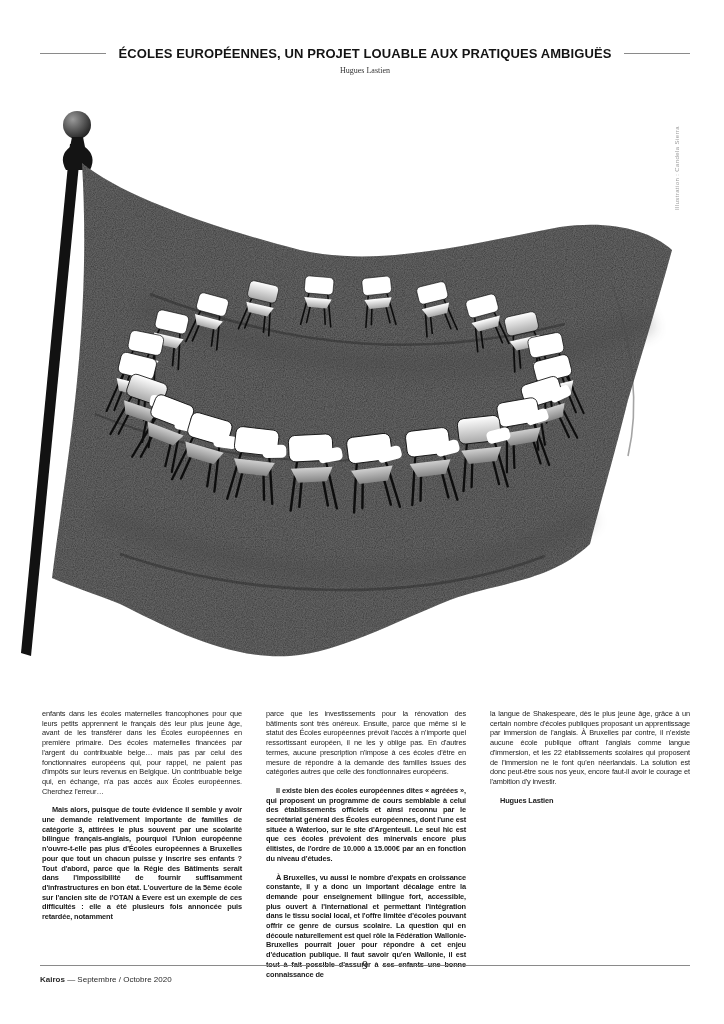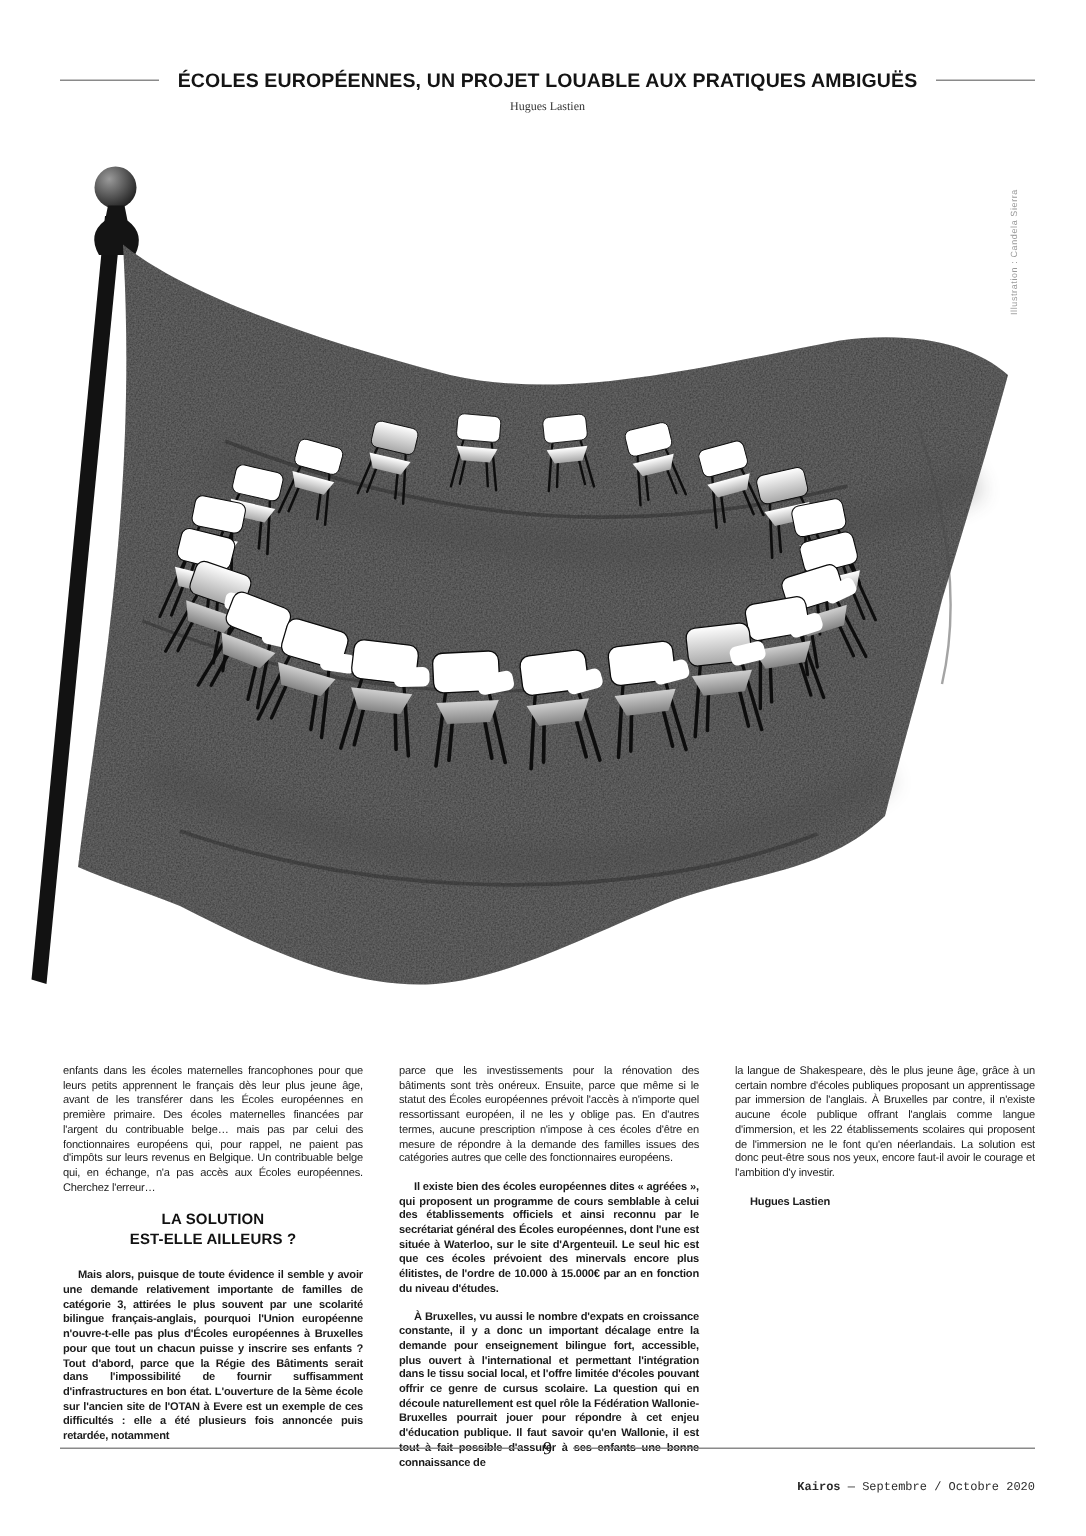--- a/index.html
+++ b/index.html
@@ -27,21 +27,21 @@
   .col p{margin:0 0 9px 0;}
   .col p.indent{text-indent:10px;font-weight:bold;}
   .subhead{text-align:center;font-weight:bold;font-size:10px;line-height:12.5px;
            letter-spacing:0.1px;margin:12px 0 12px 0;color:#111;}
   .signature{font-weight:bold;text-indent:10px;margin-top:6px;}
 
   
   .footer{position:absolute;top:958px;left:40px;right:34px;}
   .footer-row{display:flex;align-items:center;gap:14px;}
   .page-num{font-family:"Liberation Serif",serif;font-size:12px;color:#141414;}
-  .footer-issue{text-align:right;font-family:Liberation Mono, monospace;font-size:8px;color:#2a2a2a;margin-top:14px;}
+  .footer-issue{text-align:left;font-family:Liberation Sans, sans-serif;font-size:8px;color:#2a2a2a;margin-top:2px;}
   .footer-issue .mag{font-weight:bold;}
 </style>
 </head>
 <body>
 
 <div class="page">
 
   <header class="header">
     <div class="title-row">
       <div class="rule"></div>
@@ -252,24 +252,20 @@
           <rect x="8" y="-16" width="22" height="12" rx="4" fill="#ffffff" transform="rotate(-8)"></rect>
         </g>
       </g>
   </svg>
 
   <div class="credit">Illustration : Candela Sierra</div>
 
   <main class="article">
     <div class="col">
       <p>enfants dans les écoles maternelles francophones pour que leurs petits apprennent le français dès leur plus jeune âge, avant de les transférer dans les Écoles européennes en première primaire. Des écoles maternelles financées par l'argent du contribuable belge… mais pas par celui des fonctionnaires européens qui, pour rappel, ne paient pas d'impôts sur leurs revenus en Belgique. Un contribuable belge qui, en échange, n'a pas accès aux Écoles européennes. Cherchez l'erreur…</p>
-      <div class="subhead">
-        <div>LA SOLUTION</div>
-        <div>EST-ELLE AILLEURS ?</div>
-      </div>
       <p class="indent">Mais alors, puisque de toute évidence il semble y avoir une demande relativement importante de familles de catégorie 3, attirées le plus souvent par une scolarité bilingue français-anglais, pourquoi l'Union européenne n'ouvre-t-elle pas plus d'Écoles européennes à Bruxelles pour que tout un chacun puisse y inscrire ses enfants ? Tout d'abord, parce que la Régie des Bâtiments serait dans l'impossibilité de fournir suffisamment d'infrastructures en bon état. L'ouverture de la 5ème école sur l'ancien site de l'OTAN à Evere est un exemple de ces difficultés : elle a été plusieurs fois annoncée puis retardée, notamment</p>
     </div>
     <div class="col">
       <p>parce que les investissements pour la rénovation des bâtiments sont très onéreux. Ensuite, parce que même si le statut des Écoles européennes prévoit l'accès à n'importe quel ressortissant européen, il ne les y oblige pas. En d'autres termes, aucune prescription n'impose à ces écoles d'être en mesure de répondre à la demande des familles issues des catégories autres que celle des fonctionnaires européens.</p>
       <p class="indent">Il existe bien des écoles européennes dites « agréées », qui proposent un programme de cours semblable à celui des établissements officiels et ainsi reconnu par le secrétariat général des Écoles européennes, dont l'une est située à Waterloo, sur le site d'Argenteuil. Le seul hic est que ces écoles prévoient des minervals encore plus élitistes, de l'ordre de 10.000 à 15.000€ par an en fonction du niveau d'études.</p>
       <p class="indent">À Bruxelles, vu aussi le nombre d'expats en croissance constante, il y a donc un important décalage entre la demande pour enseignement bilingue fort, accessible, plus ouvert à l'international et permettant l'intégration dans le tissu social local, et l'offre limitée d'écoles pouvant offrir ce genre de cursus scolaire. La question qui en découle naturellement est quel rôle la Fédération Wallonie-Bruxelles pourrait jouer pour répondre à cet enjeu d'éducation publique. Il faut savoir qu'en Wallonie, il est tout à fait possible d'assurer à ses enfants une bonne connaissance de</p>
     </div>
     <div class="col">
       <p>la langue de Shakespeare, dès le plus jeune âge, grâce à un certain nombre d'écoles publiques proposant un apprentissage par immersion de l'anglais. À Bruxelles par contre, il n'existe aucune école publique offrant l'anglais comme langue d'immersion, et les 22 établissements scolaires qui proposent de l'immersion ne le font qu'en néerlandais. La solution est donc peut-être sous nos yeux, encore faut-il avoir le courage et l'ambition d'y investir.</p>
       <p class="signature">Hugues Lastien</p>

